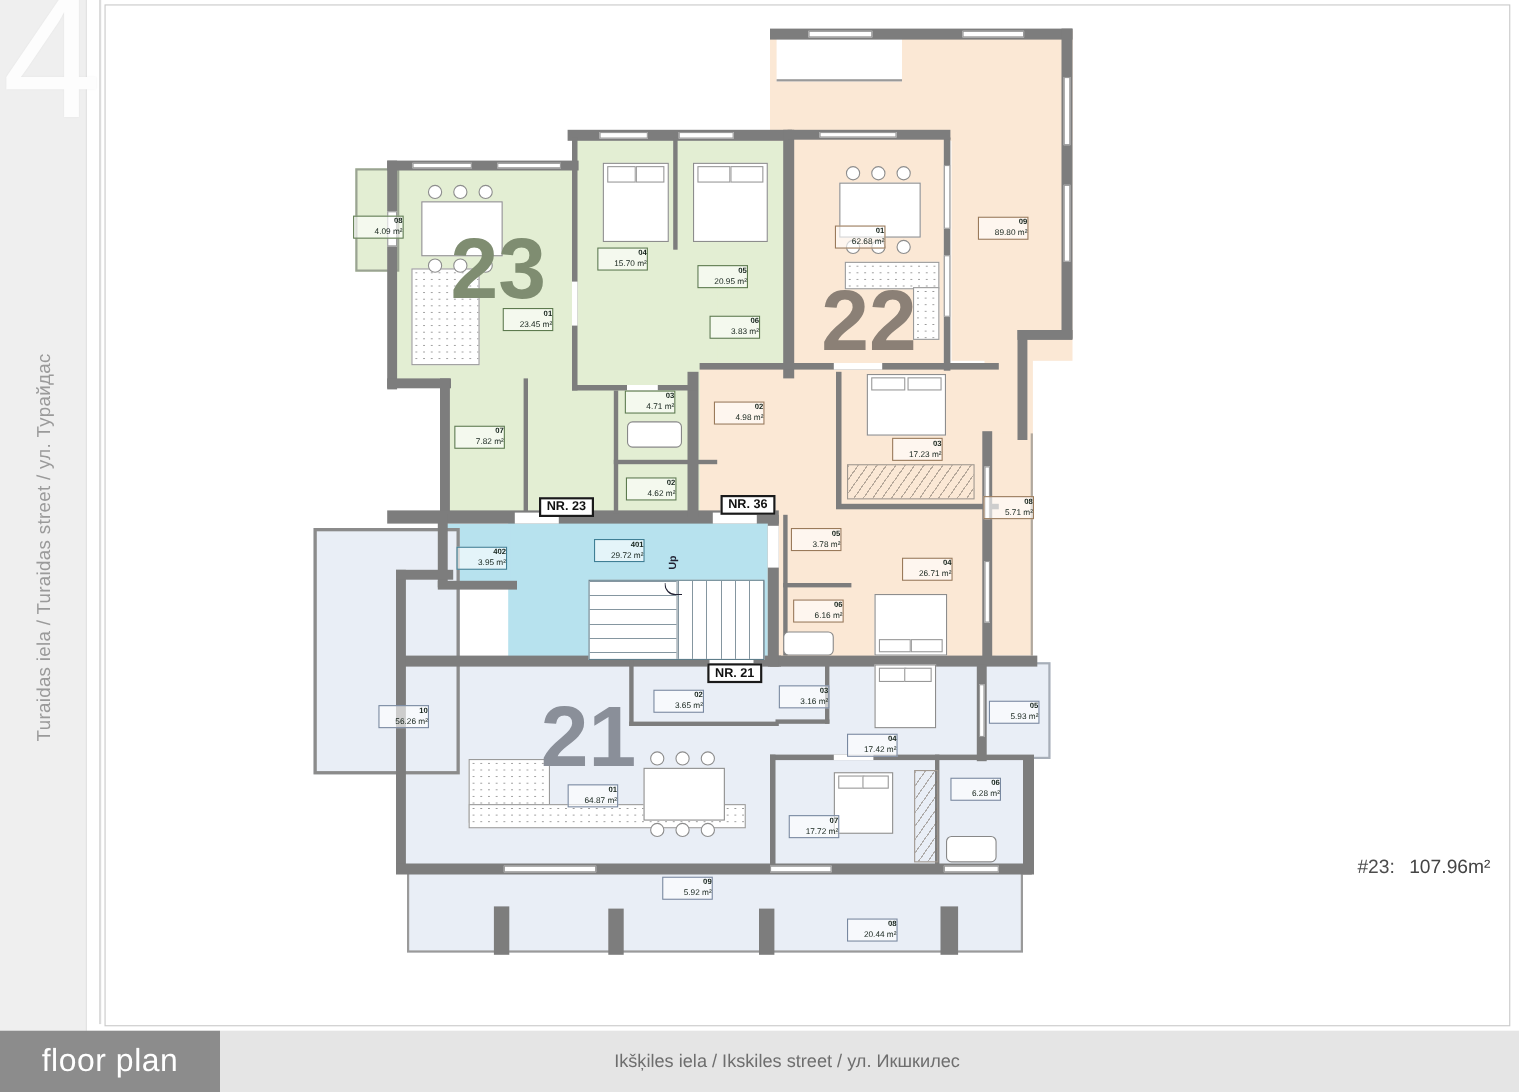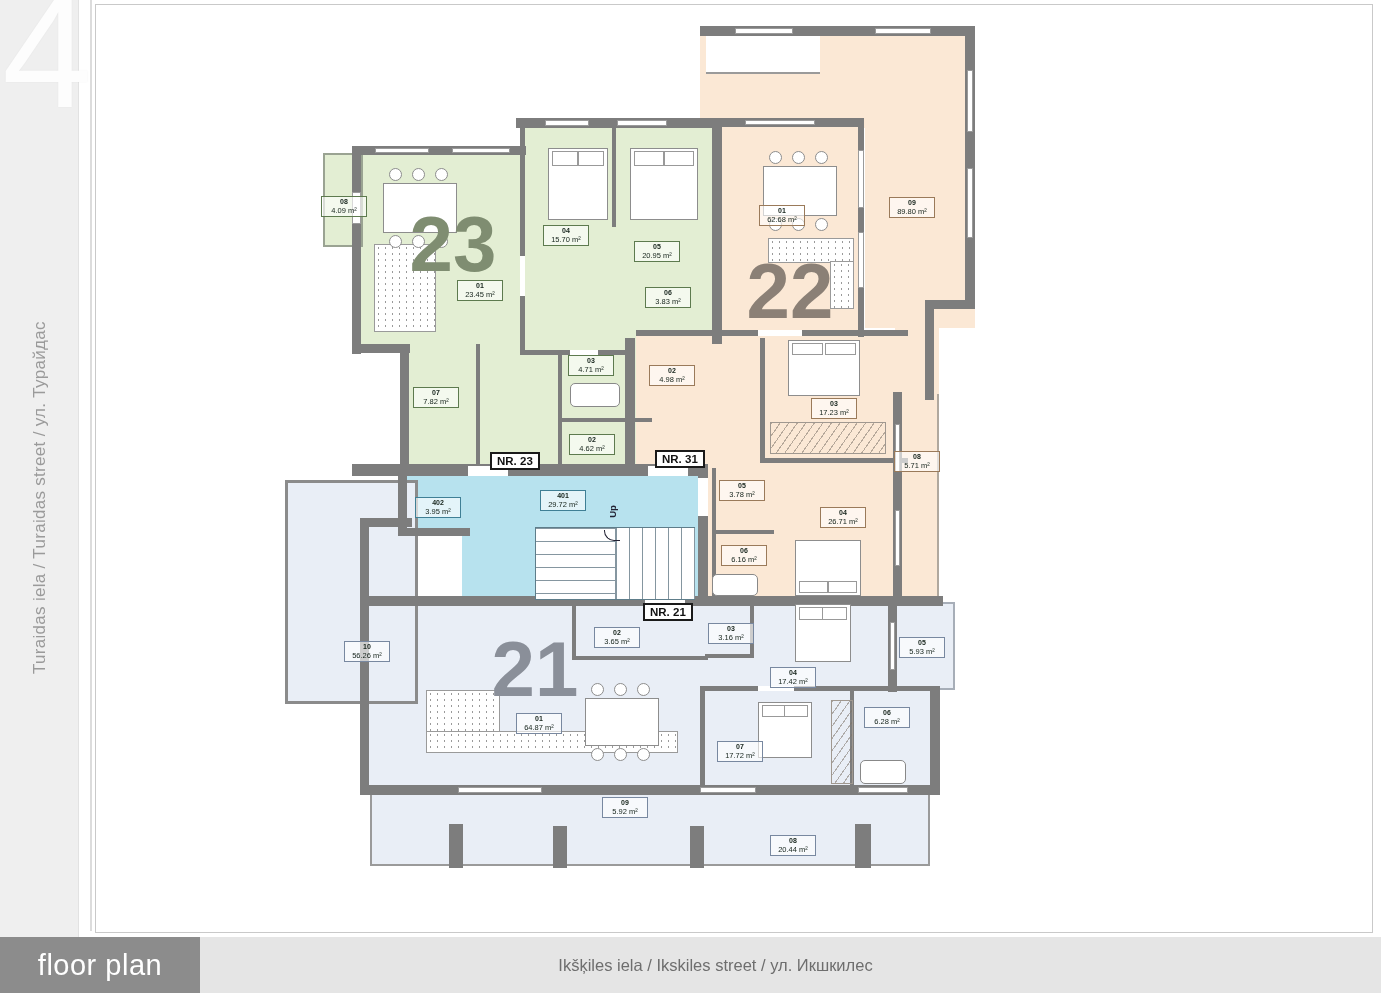--- a/index.html
+++ b/index.html
@@ -4,21 +4,21 @@
 <style>
   html,body{margin:0;padding:0}
   body{width:1381px;height:993px;position:relative;background:#fff;overflow:hidden;
        font-family:"Liberation Sans",sans-serif;}
   .panel{position:absolute;border:1px solid #c9c9c9;background:#fff}
   .fill{position:absolute}
   .w{position:absolute;background:#7d7d7d}
   .win{position:absolute;background:#fff;border:1px solid #9a9a9a;box-sizing:border-box}
   .gap{position:absolute;background:#fff}
   .rlabel{position:absolute;width:46px;box-sizing:border-box;border:1px solid #5c6b60;
-          background:rgba(255,255,255,.62);text-align:center;padding:1px 0;line-height:1.2;z-index:30}
+          background:rgba(255,255,255,.62);text-align:right;padding:1px 0;line-height:1.2;z-index:30}
   .rlabel .c{font-size:7px;font-weight:bold;color:#15231b}
   .rlabel .a{font-size:7.5px;color:#15231b}
   .l23{border-color:#5d7a4e}.l22{border-color:#9a7a5a}.l21{border-color:#7888a0}.lst{border-color:#3f7f95}
   .nr{position:absolute;background:#fff;border:2px solid #1a1a1a;font-weight:bold;font-size:11.5px;
       color:#111;padding:0 5px;line-height:14px;z-index:32;white-space:nowrap}
   .bignum{position:absolute;font-weight:bold;font-size:78px;text-align:center;width:110px;z-index:25;line-height:1}
   .furn{position:absolute;background:#fff;border:1.5px solid #8d8d8d;box-sizing:border-box;z-index:12}
   .bed i{position:absolute;top:2px;width:42%;height:19%;border:1px solid #999;background:#fff}
   .bed i.p1{left:3px}.bed i.p2{right:3px}
   .bed.pb i{top:auto;bottom:2px}
@@ -339,20 +339,24 @@
 <div class="rlabel l21" style="left:602px;top:797px">
     <div class="c">09</div>
     <div class="a">5.92 m²</div>
   </div>
 <div class="rlabel l21" style="left:770px;top:835px">
     <div class="c">08</div>
     <div class="a">20.44 m²</div>
   </div>
 
 <div class="nr" style="left:490px;top:452px">NR. 23</div>
-<div class="nr" style="left:655px;top:450px">NR. 31</div>
+<div class="nr" style="left:655px;top:450px">NR. 36</div>
 <div class="nr" style="left:643px;top:603px">NR. 21</div>
 
 <div class="summary">
+  <div class="row">
+      <span>#23:</span>
+      <span class="v">107.96m²</span>
+    </div>
 </div>
 
 <div class="fplanbox">floor plan</div>
 <div class="streetbar">Ikšķiles iela / Ikskiles street / ул. Икшкилес</div>
 
 </body></html>

